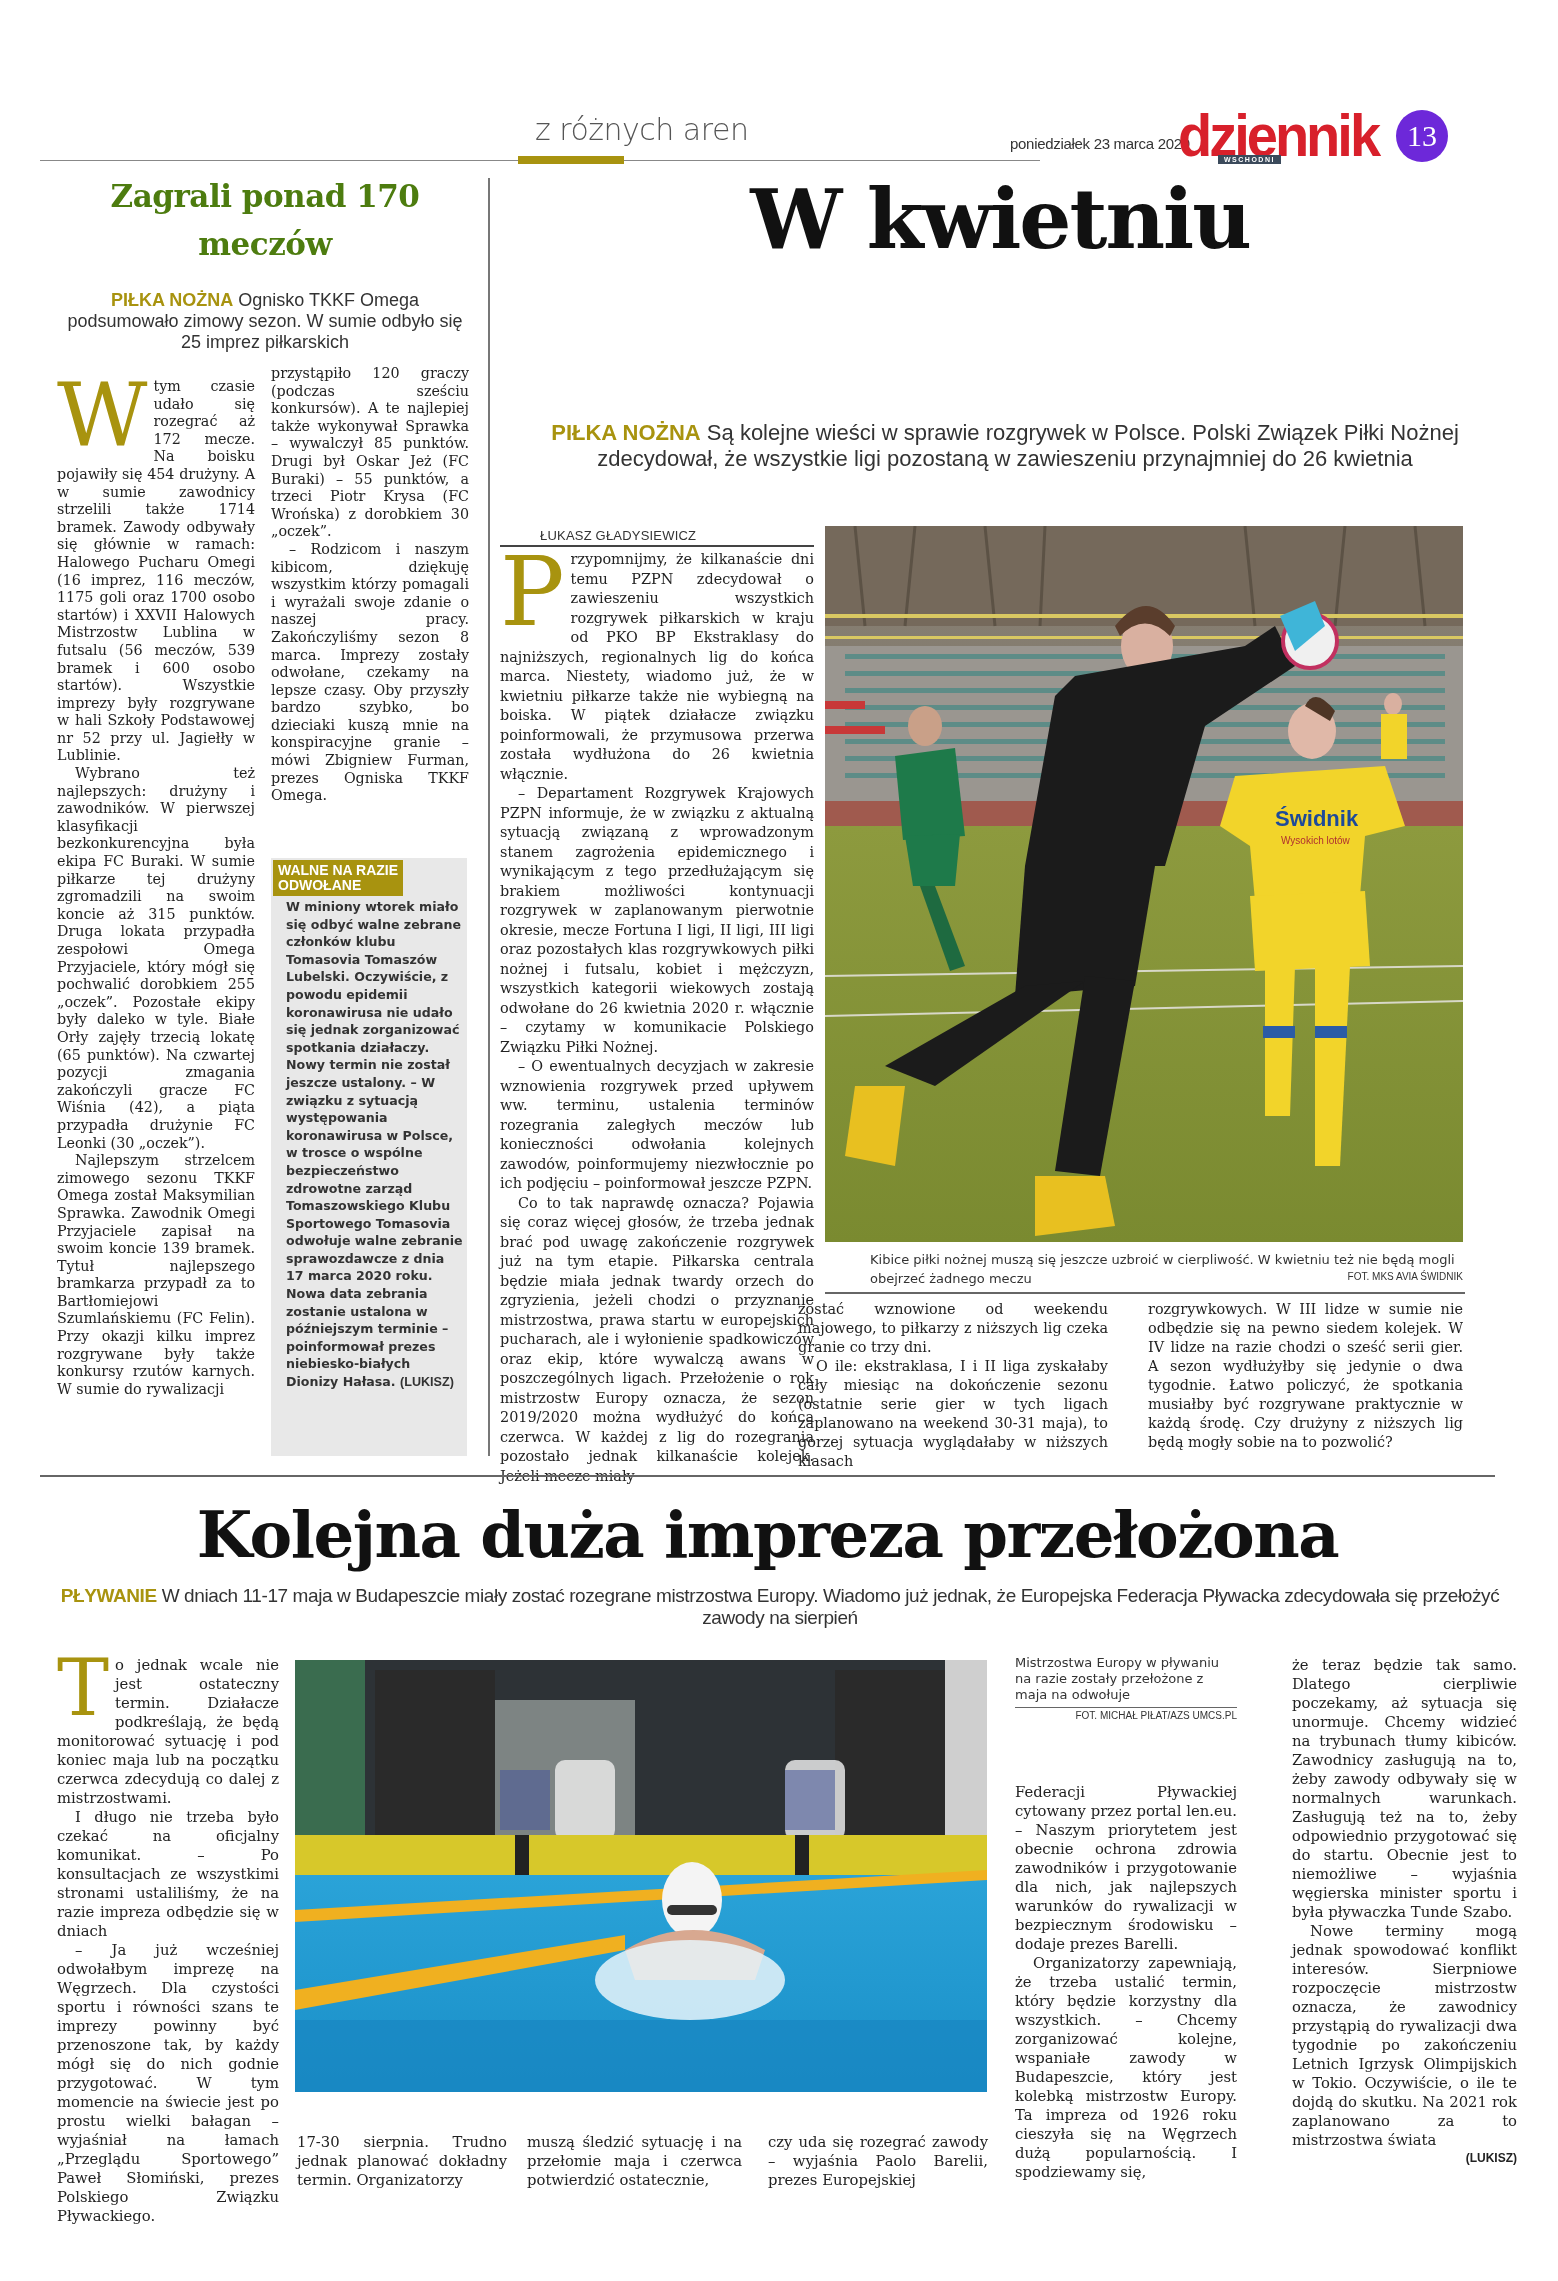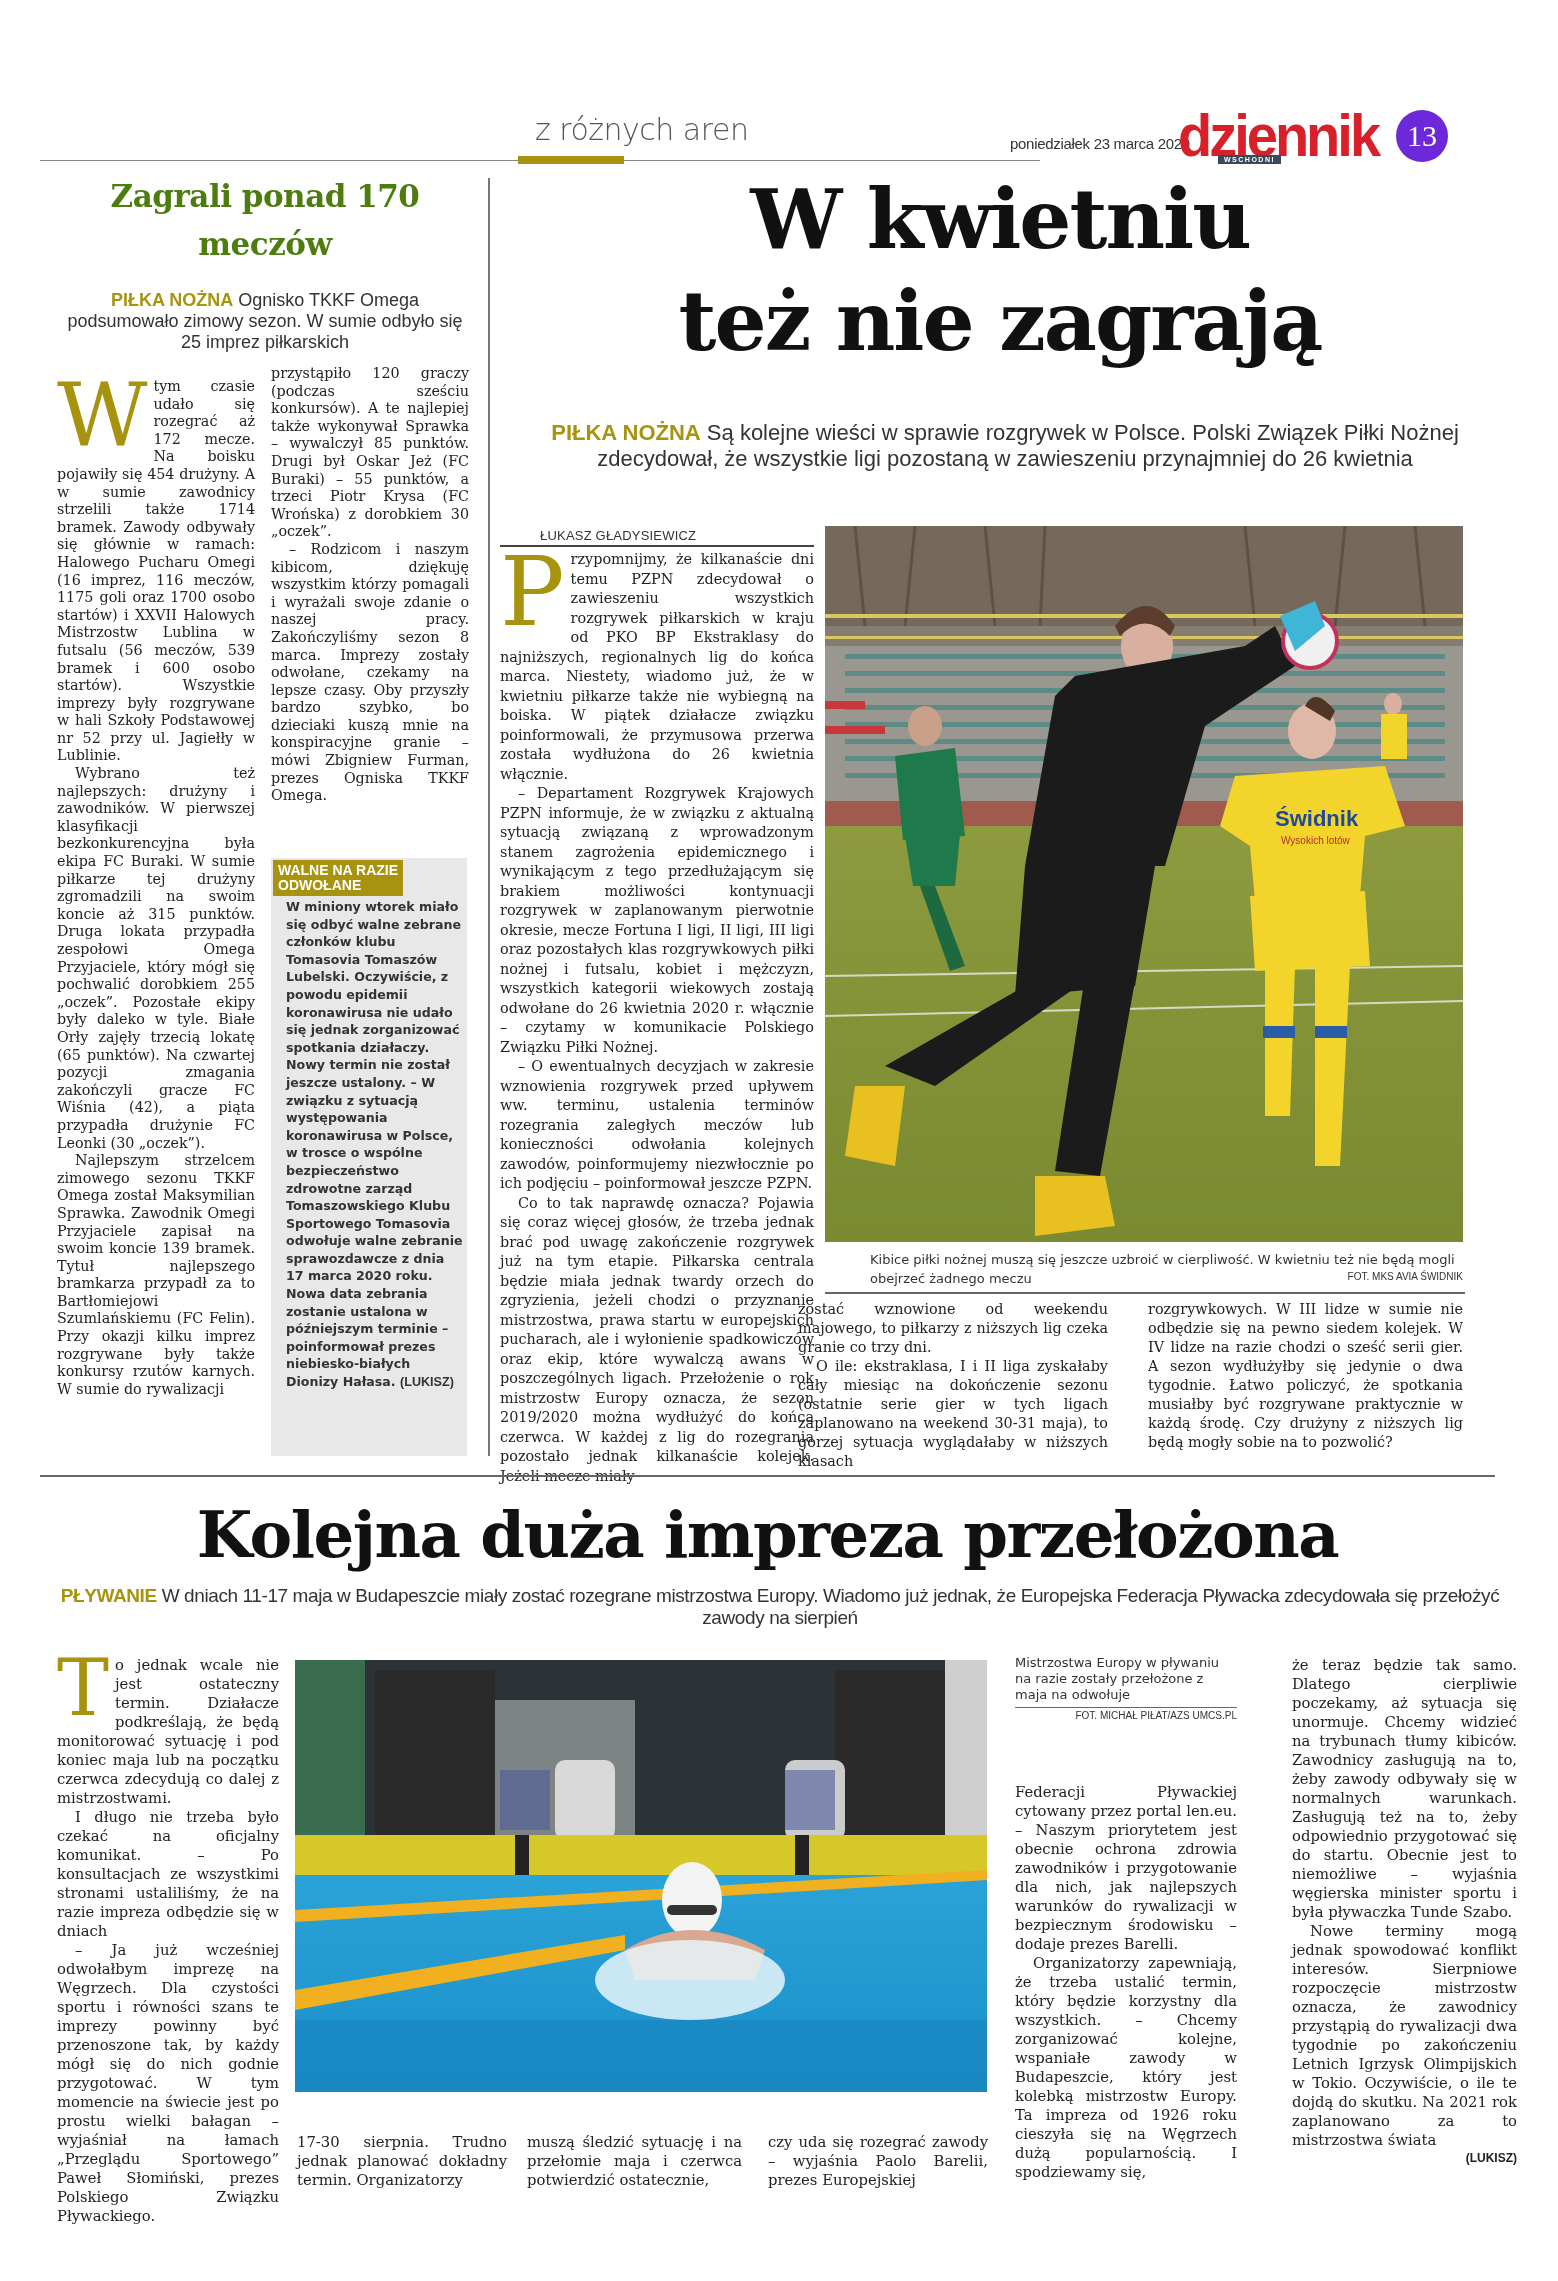--- a/index.html
+++ b/index.html
@@ -98,21 +98,20 @@
 </div>
 <div class="abs box-text">
   <span>W miniony wtorek miało się odbyć walne zebrane członków klubu Tomasovia Tomaszów Lubelski. Oczywiście, z powodu epidemii koronawirusa nie udało się jednak zorganizować spotkania działaczy. Nowy termin nie został jeszcze ustalony. – W związku z sytuacją występowania koronawirusa w Polsce, w trosce o wspólne bezpieczeństwo zdrowotne zarząd Tomaszowskiego Klubu Sportowego Tomasovia odwołuje walne zebranie sprawozdawcze z dnia 17 marca 2020 roku. Nowa data zebrania zostanie ustalona w późniejszym terminie – poinformował prezes niebiesko-białych Dionizy Hałasa.</span>
   <span class="sig">(LUKISZ)</span>
 </div>
 
 <div class="abs vrule-left"></div>
 
 <div class="abs main-title">
   <div>W kwietniu</div>
-  <div>też nie zagrają</div>
 </div>
 <div class="abs main-lead">
   <span class="lead-tag">PIŁKA NOŻNA</span>
   <span>Są kolejne wieści w sprawie rozgrywek w Polsce. Polski Związek Piłki Nożnej zdecydował, że wszystkie ligi pozostaną w zawieszeniu przynajmniej do 26 kwietnia</span>
 </div>
 <div class="abs author">ŁUKASZ GŁADYSIEWICZ</div>
 <div class="abs author-rule"></div>
 
 <div class="abs body-col col-m1">
   <p class="first"><span class="dropcap" style="font-size:96px;line-height:76px;margin-top:4px;">P</span><span>rzypomnijmy, że kilkanaście dni temu PZPN zdecydował o zawieszeniu wszystkich rozgrywek piłkarskich w kraju od PKO BP Ekstraklasy do najniższych, regionalnych lig do końca marca. Niestety, wiadomo już, że w kwietniu piłkarze także nie wybiegną na boiska. W piątek działacze związku poinformowali, że przymusowa przerwa została wydłużona do 26 kwietnia włącznie.</span></p>

